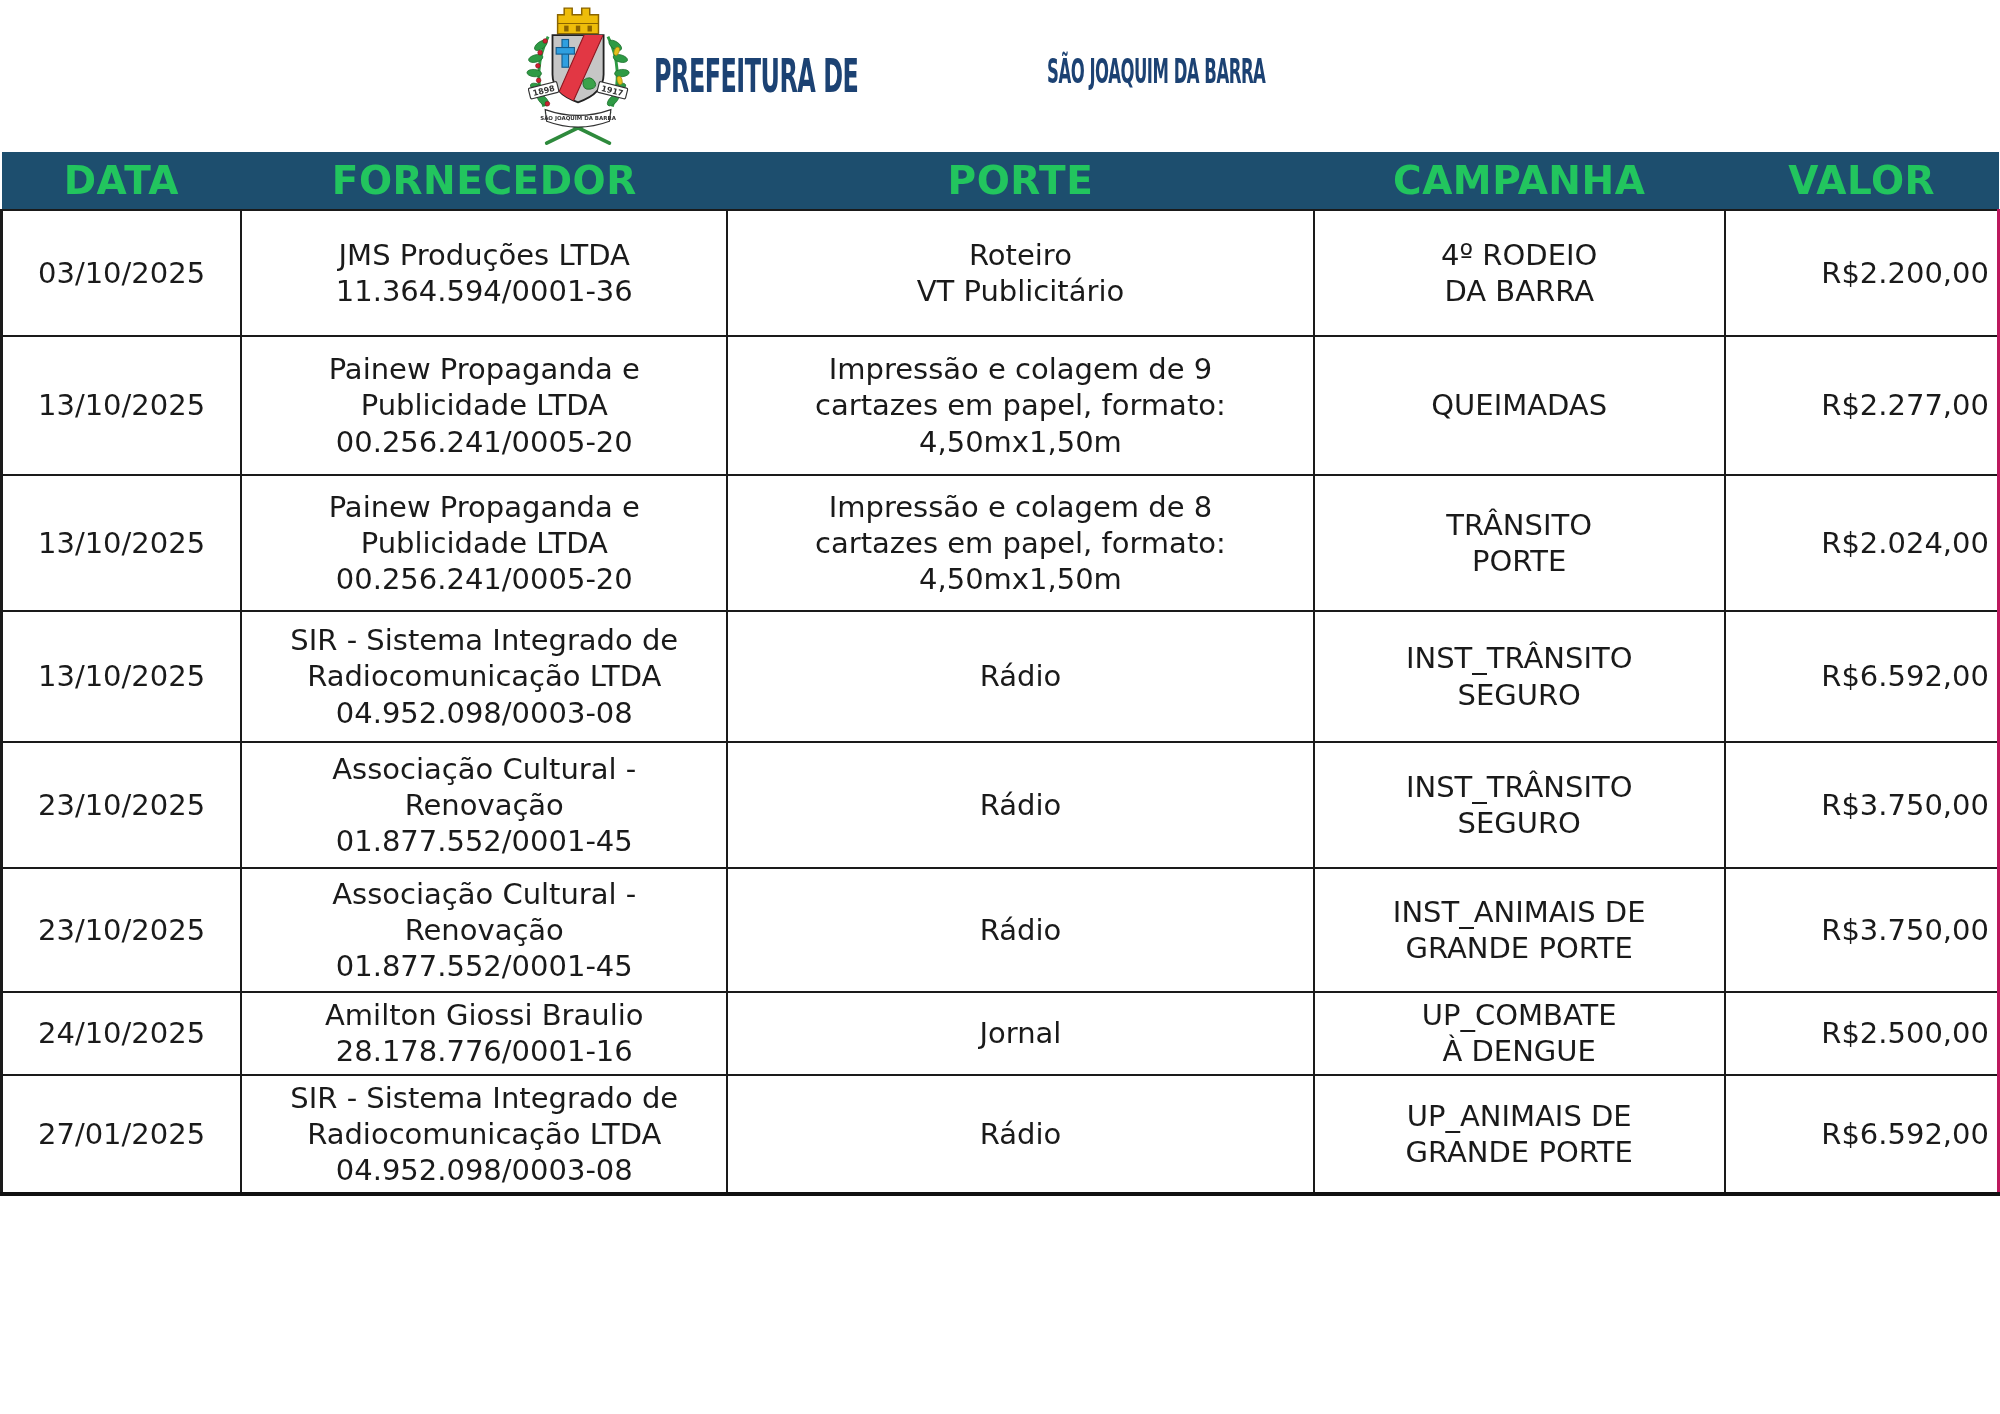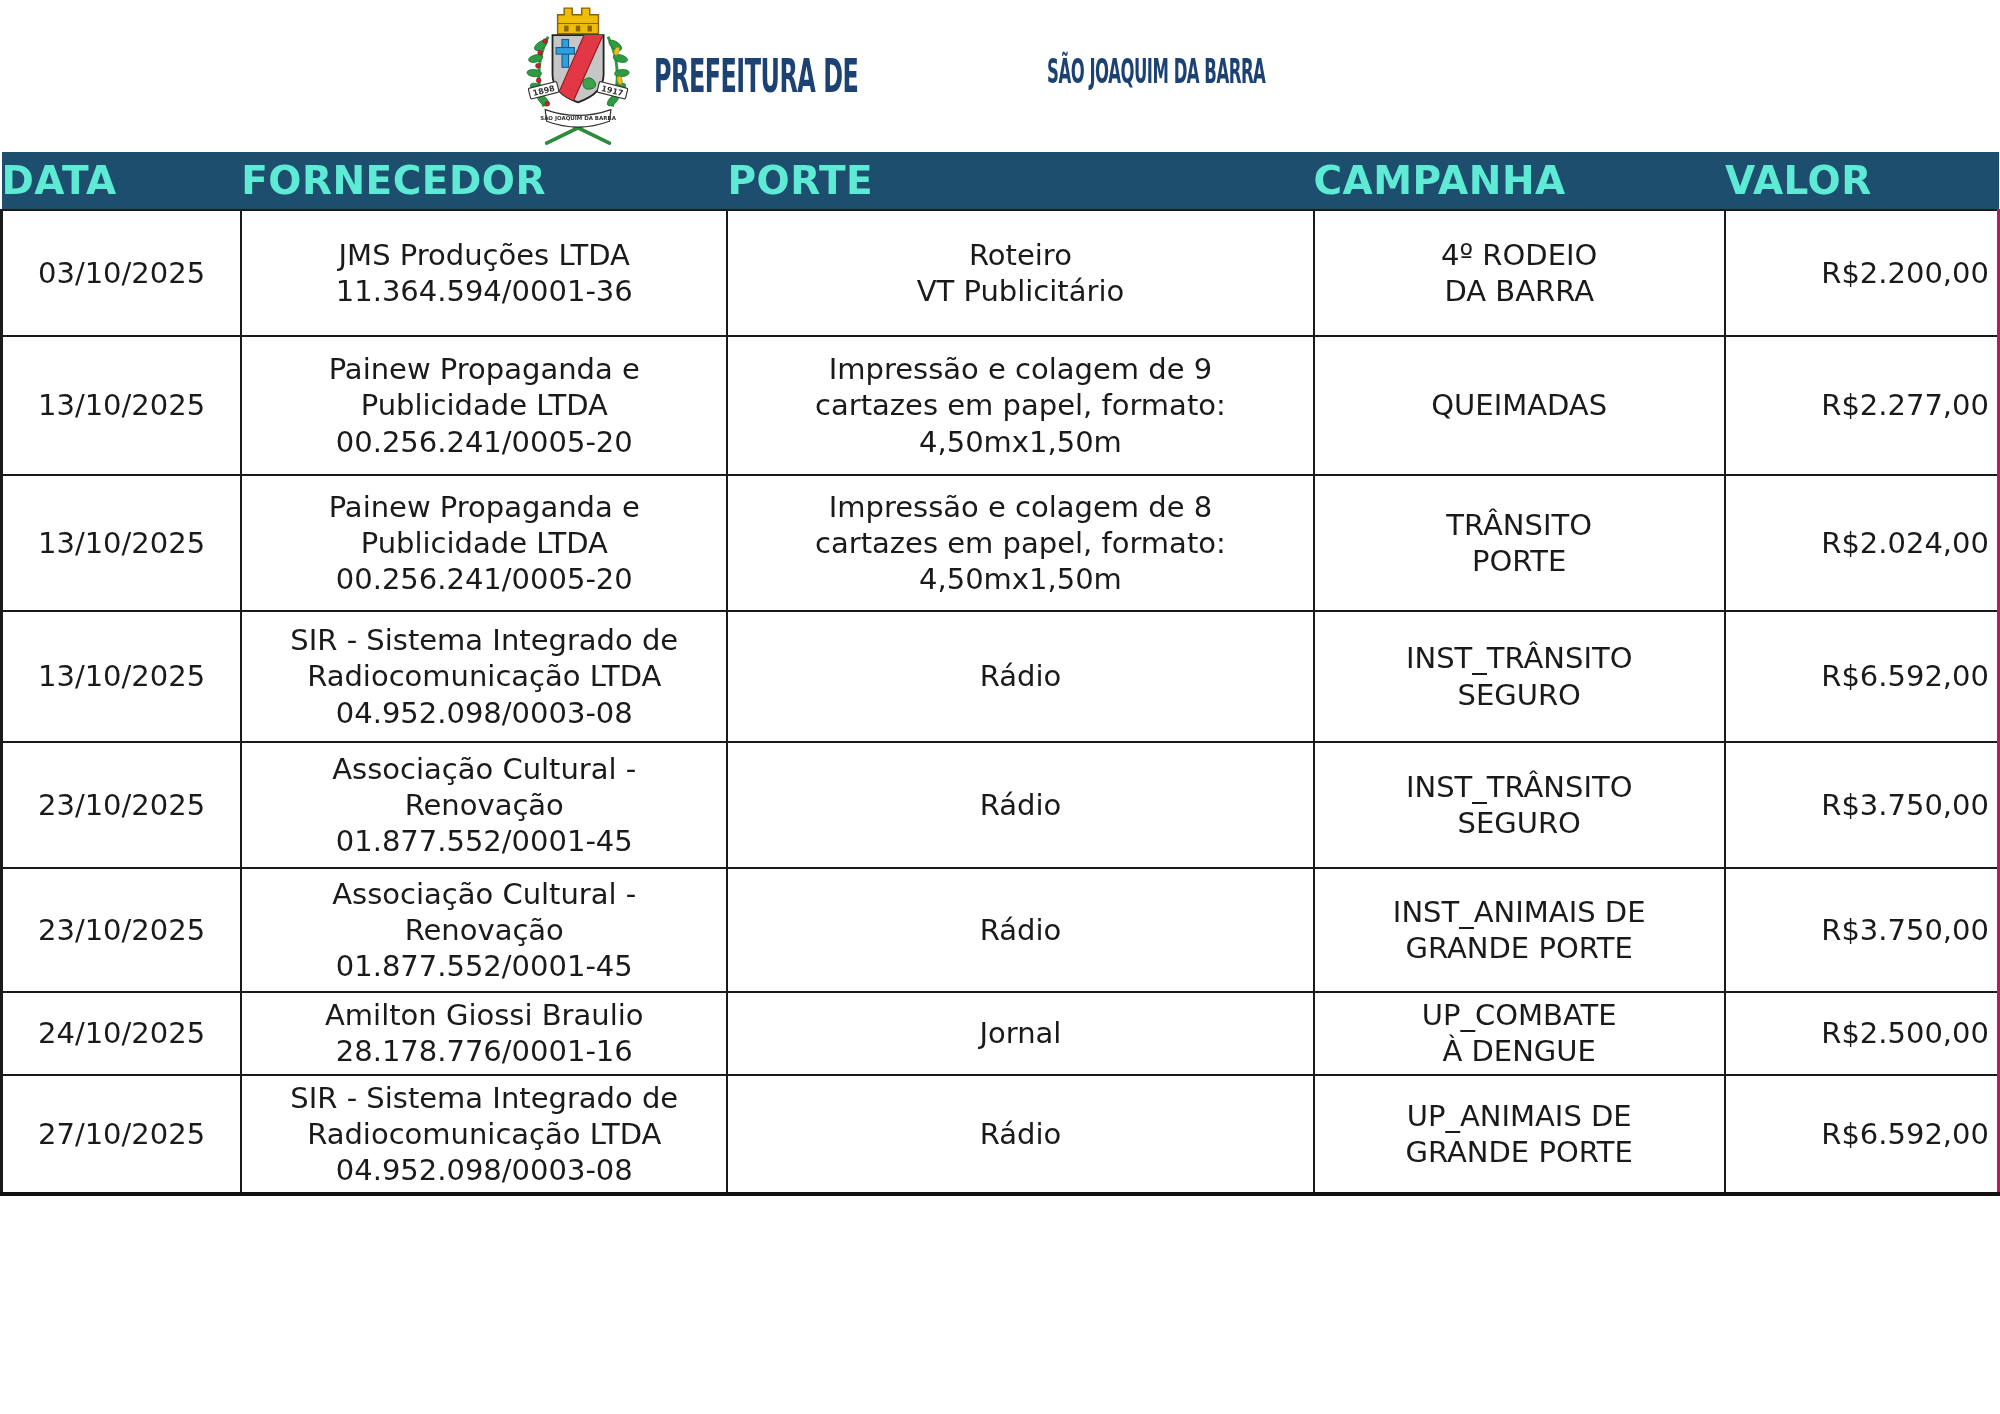--- a/index.html
+++ b/index.html
@@ -28,23 +28,23 @@
     width:2000px;border-collapse:collapse;table-layout:fixed;
     border-bottom:4px solid #111;
   }
   col.c-data{width:12.0%;}
   col.c-forn{width:24.35%;}
   col.c-meio{width:29.35%;}
   col.c-camp{width:20.6%;}
   col.c-valor{width:13.7%;}
 
   thead th{
-    background:#1d4e6e;color:#5eead4;border:none;
+    background:#1d4e6e;color:#22c55e;border:none;
     font-size:39px;font-weight:700;height:57px;
-    padding:0;text-align:left;vertical-align:middle;
+    padding:0;text-align:center;vertical-align:middle;
     letter-spacing:.5px;
   }
   tbody td{
     border:2px solid #1a1a1a;
     text-align:center;vertical-align:middle;
     font-size:29px;line-height:1.25;
     padding:4px 8px;
     white-space:pre-line;
     overflow:hidden;
   }
@@ -235,21 +235,21 @@
     <tr>
       <td>24/10/2025</td>
       <td>Amilton Giossi Braulio
 28.178.776/0001-16</td>
       <td>Jornal</td>
       <td>UP_COMBATE
 À DENGUE</td>
       <td>R$2.500,00</td>
     </tr>
     <tr>
-      <td>27/10/2025</td>
+      <td>27/01/2025</td>
       <td>SIR - Sistema Integrado de
 Radiocomunicação LTDA
 04.952.098/0003-08</td>
       <td>Rádio</td>
       <td>UP_ANIMAIS DE
 GRANDE PORTE</td>
       <td>R$6.592,00</td>
     </tr>
   </tbody>
 </table>

